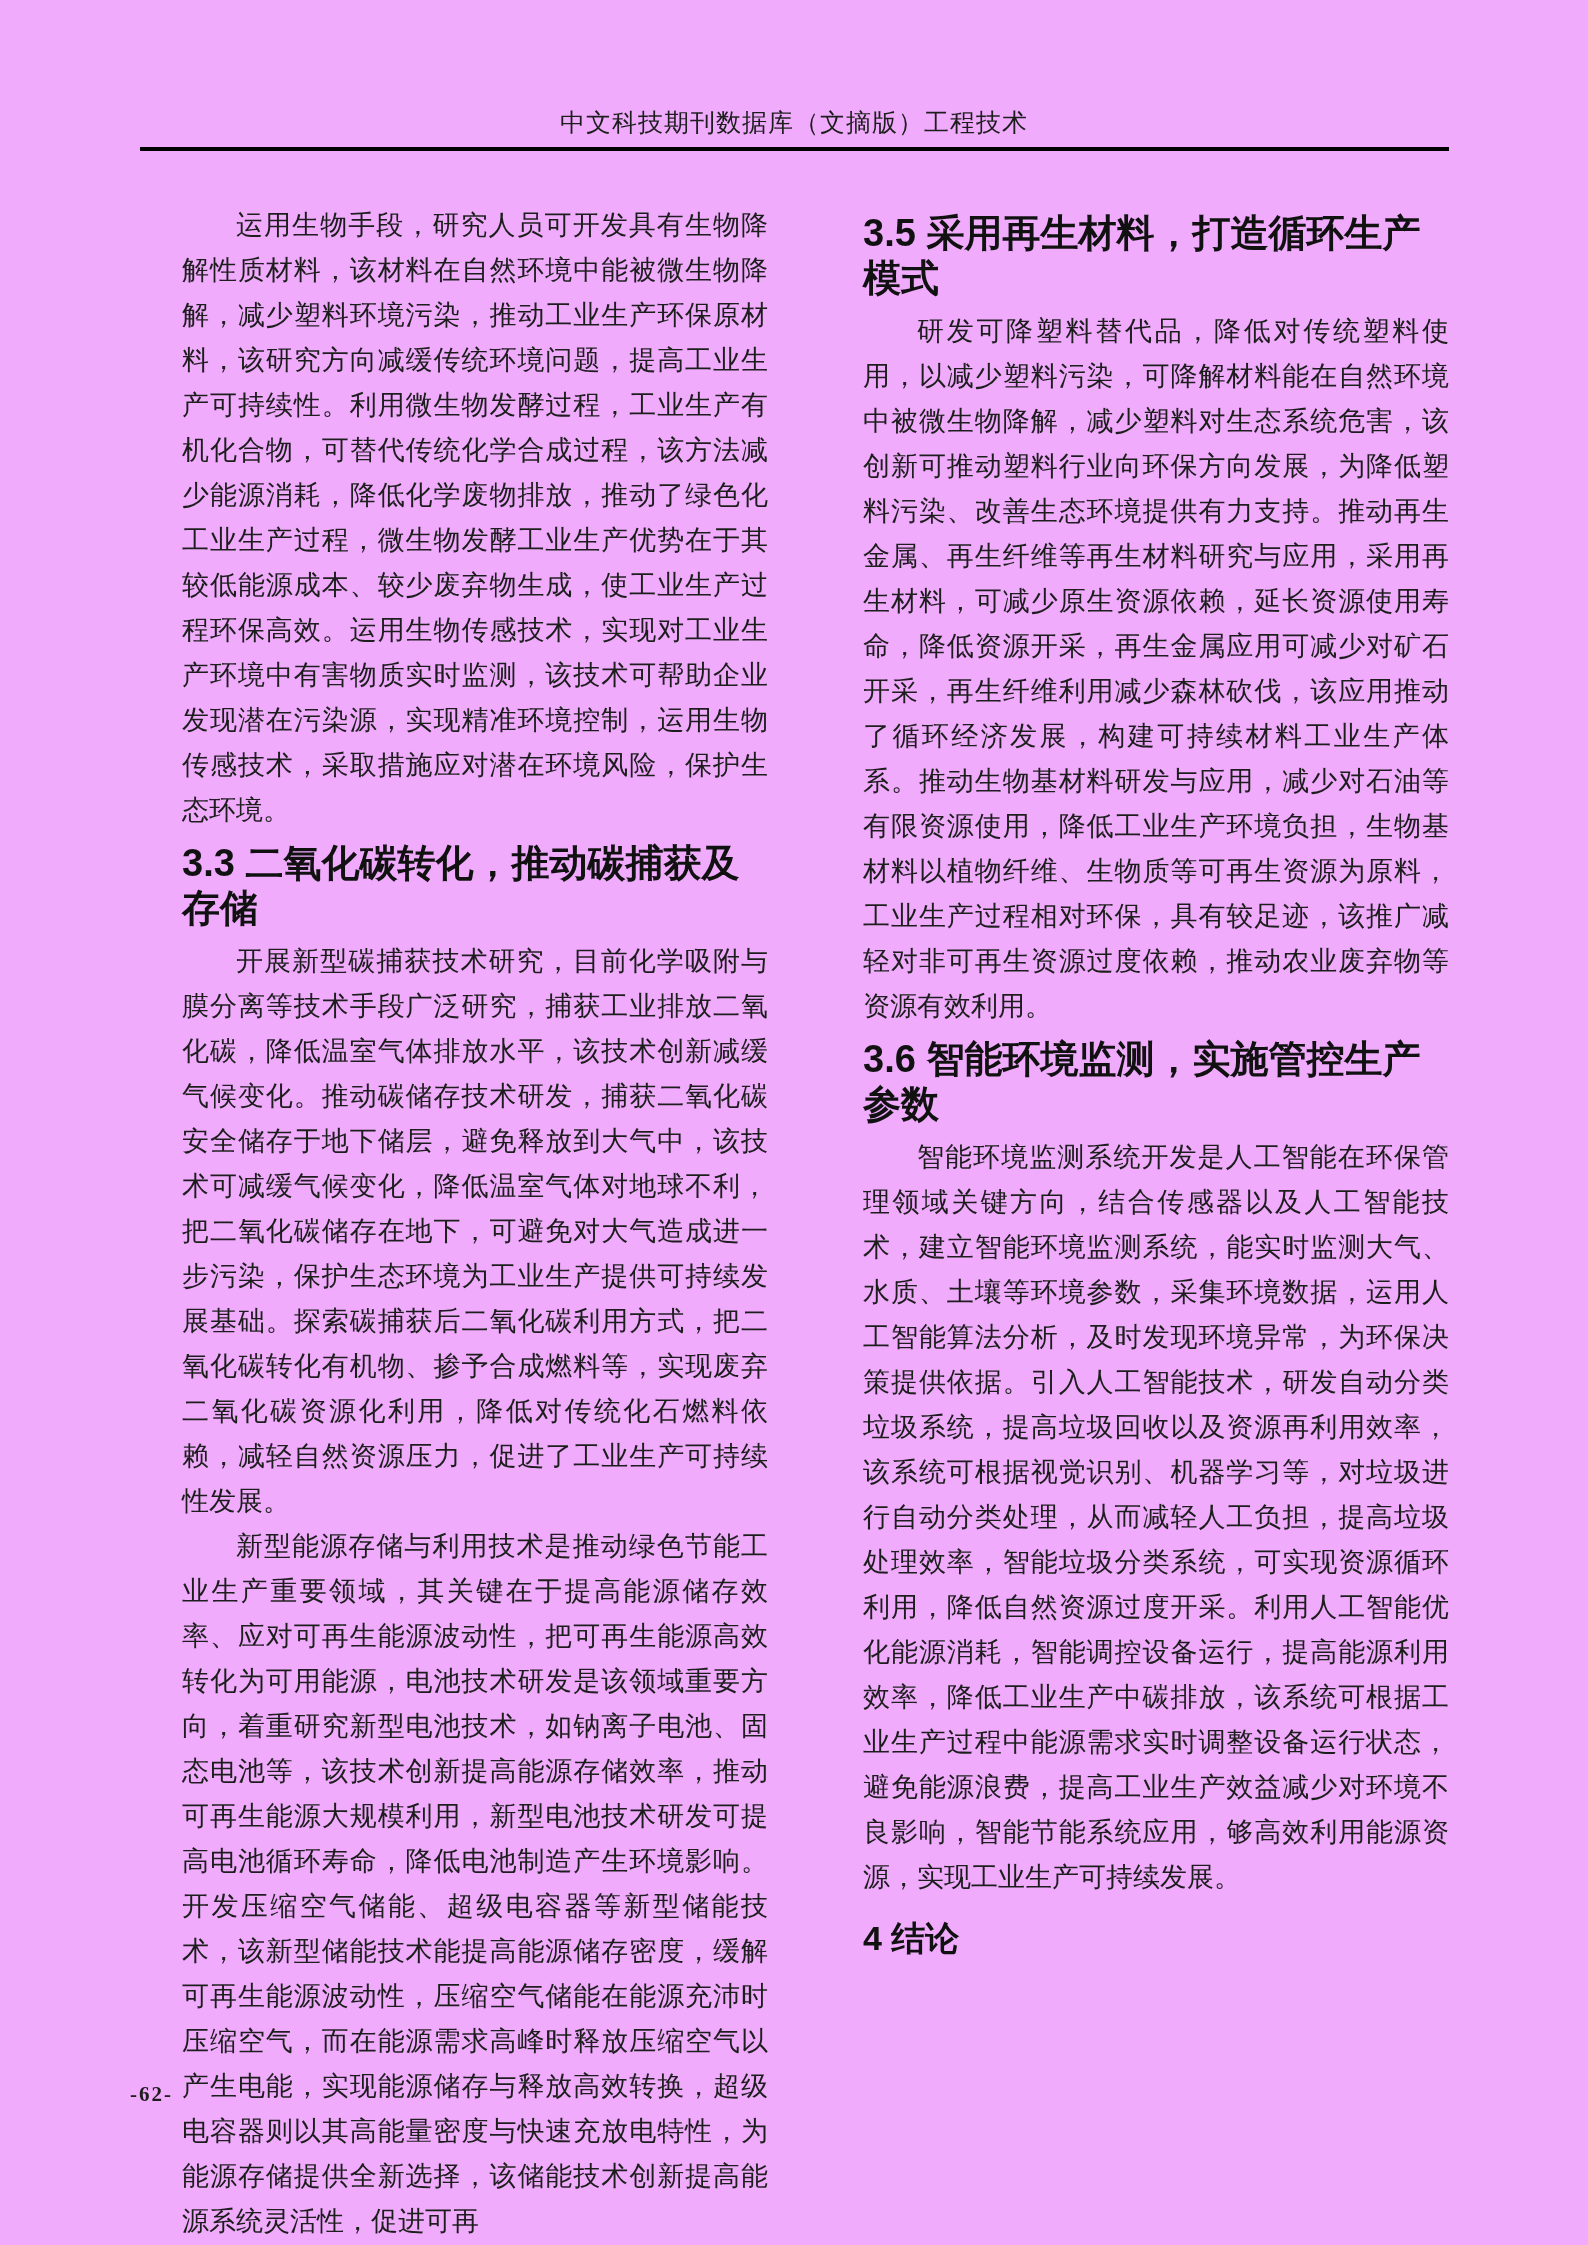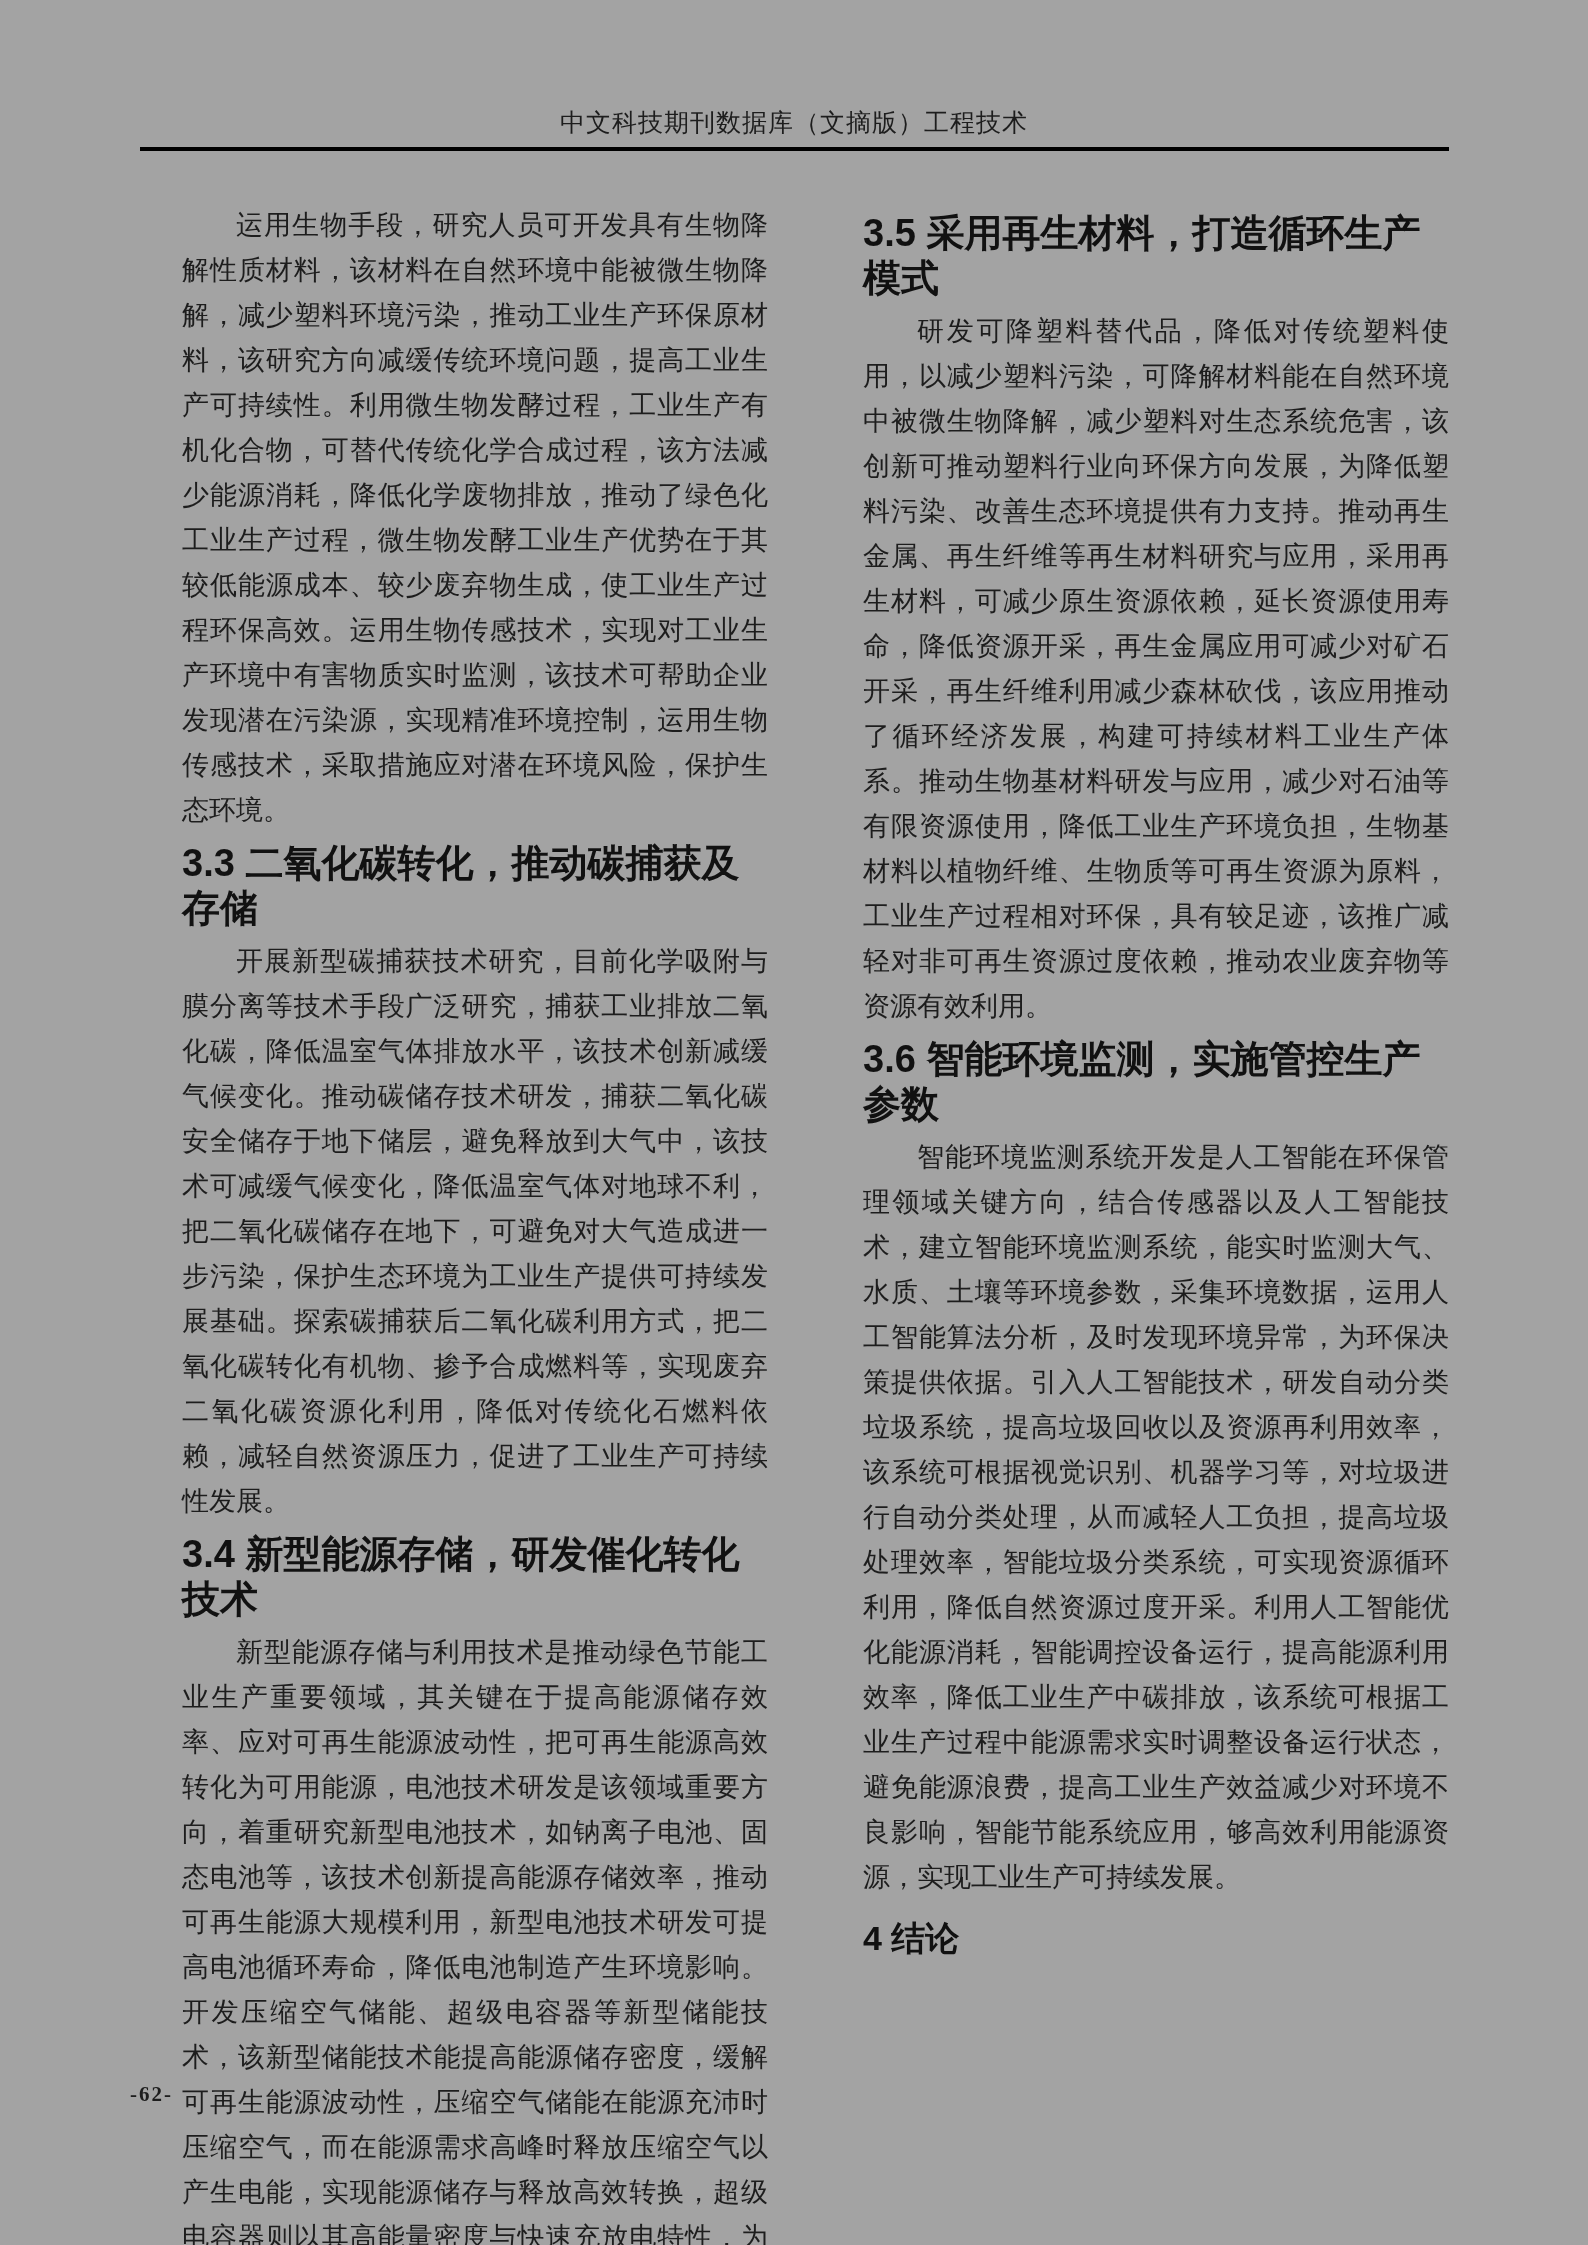--- a/index.html
+++ b/index.html
@@ -1,19 +1,19 @@
 <!DOCTYPE html>
 <html lang="zh"><head>
 <meta charset="utf-8">
 <style>
   html,body{margin:0;padding:0;background:#ffffff;}
   .page{
     position:relative;
     width:1588px;height:2245px;
-    background:#a3a3a3;
+    background:#f0abfc;
     overflow:hidden;
     font-family:"Liberation Serif","DejaVu Serif",serif;
     color:#1d1d1d;
   }
   .header-title{
     position:absolute;top:106px;left:0;width:100%;
     text-align:center;
     font-size:25px;
     letter-spacing:1px;
     color:#1d1d1d;
@@ -66,21 +66,20 @@
 <body>
 
 <div class="page">
   <div class="header-title">中文科技期刊数据库（文摘版）工程技术</div>
   <div class="header-rule"></div>
   <div class="columns">
     <div class="col" id="col-left">
         <div class="para indent">运用生物手段，研究人员可开发具有生物降解性质材料，该材料在自然环境中能被微生物降解，减少塑料环境污染，推动工业生产环保原材料，该研究方向减缓传统环境问题，提高工业生产可持续性。利用微生物发酵过程，工业生产有机化合物，可替代传统化学合成过程，该方法减少能源消耗，降低化学废物排放，推动了绿色化工业生产过程，微生物发酵工业生产优势在于其较低能源成本、较少废弃物生成，使工业生产过程环保高效。运用生物传感技术，实现对工业生产环境中有害物质实时监测，该技术可帮助企业发现潜在污染源，实现精准环境控制，运用生物传感技术，采取措施应对潜在环境风险，保护生态环境。</div>
         <div class="h2">3.3 二氧化碳转化，推动碳捕获及存储</div>
         <div class="para indent">开展新型碳捕获技术研究，目前化学吸附与膜分离等技术手段广泛研究，捕获工业排放二氧化碳，降低温室气体排放水平，该技术创新减缓气候变化。推动碳储存技术研发，捕获二氧化碳安全储存于地下储层，避免释放到大气中，该技术可减缓气候变化，降低温室气体对地球不利，把二氧化碳储存在地下，可避免对大气造成进一步污染，保护生态环境为工业生产提供可持续发展基础。探索碳捕获后二氧化碳利用方式，把二氧化碳转化有机物、掺予合成燃料等，实现废弃二氧化碳资源化利用，降低对传统化石燃料依赖，减轻自然资源压力，促进了工业生产可持续性发展。</div>
-        <div class="h2">3.4 新型能源存储，研发催化转化技术</div>
         <div class="para indent">新型能源存储与利用技术是推动绿色节能工业生产重要领域，其关键在于提高能源储存效率、应对可再生能源波动性，把可再生能源高效转化为可用能源，电池技术研发是该领域重要方向，着重研究新型电池技术，如钠离子电池、固态电池等，该技术创新提高能源存储效率，推动可再生能源大规模利用，新型电池技术研发可提高电池循环寿命，降低电池制造产生环境影响。开发压缩空气储能、超级电容器等新型储能技术，该新型储能技术能提高能源储存密度，缓解可再生能源波动性，压缩空气储能在能源充沛时压缩空气，而在能源需求高峰时释放压缩空气以产生电能，实现能源储存与释放高效转换，超级电容器则以其高能量密度与快速充放电特性，为能源存储提供全新选择，该储能技术创新提高能源系统灵活性，促进可再</div>
       </div>
     <div class="col" id="col-right">
         <div class="h2">3.5 采用再生材料，打造循环生产模式</div>
         <div class="para indent">研发可降塑料替代品，降低对传统塑料使用，以减少塑料污染，可降解材料能在自然环境中被微生物降解，减少塑料对生态系统危害，该创新可推动塑料行业向环保方向发展，为降低塑料污染、改善生态环境提供有力支持。推动再生金属、再生纤维等再生材料研究与应用，采用再生材料，可减少原生资源依赖，延长资源使用寿命，降低资源开采，再生金属应用可减少对矿石开采，再生纤维利用减少森林砍伐，该应用推动了循环经济发展，构建可持续材料工业生产体系。推动生物基材料研发与应用，减少对石油等有限资源使用，降低工业生产环境负担，生物基材料以植物纤维、生物质等可再生资源为原料，工业生产过程相对环保，具有较足迹，该推广减轻对非可再生资源过度依赖，推动农业废弃物等资源有效利用。</div>
         <div class="h2">3.6 智能环境监测，实施管控生产参数</div>
         <div class="para indent">智能环境监测系统开发是人工智能在环保管理领域关键方向，结合传感器以及人工智能技术，建立智能环境监测系统，能实时监测大气、水质、土壤等环境参数，采集环境数据，运用人工智能算法分析，及时发现环境异常，为环保决策提供依据。引入人工智能技术，研发自动分类垃圾系统，提高垃圾回收以及资源再利用效率，该系统可根据视觉识别、机器学习等，对垃圾进行自动分类处理，从而减轻人工负担，提高垃圾处理效率，智能垃圾分类系统，可实现资源循环利用，降低自然资源过度开采。利用人工智能优化能源消耗，智能调控设备运行，提高能源利用效率，降低工业生产中碳排放，该系统可根据工业生产过程中能源需求实时调整设备运行状态，避免能源浪费，提高工业生产效益减少对环境不良影响，智能节能系统应用，够高效利用能源资源，实现工业生产可持续发展。</div>
         <div class="h1">4 结论</div>
       </div>
   </div>

